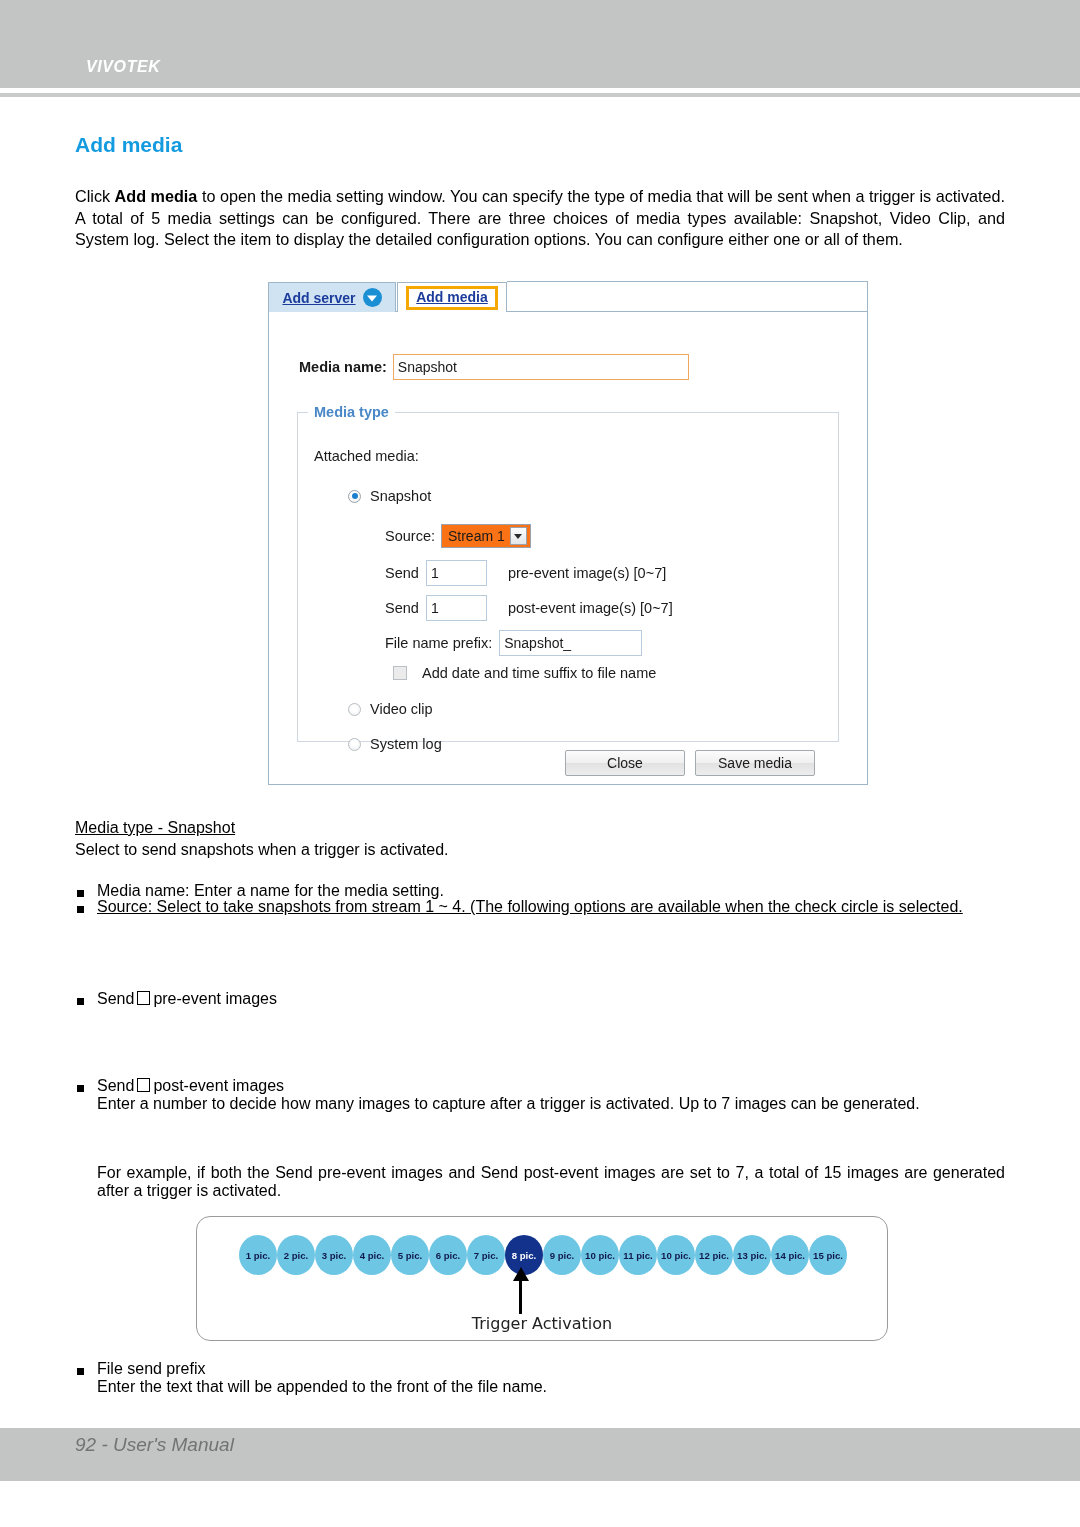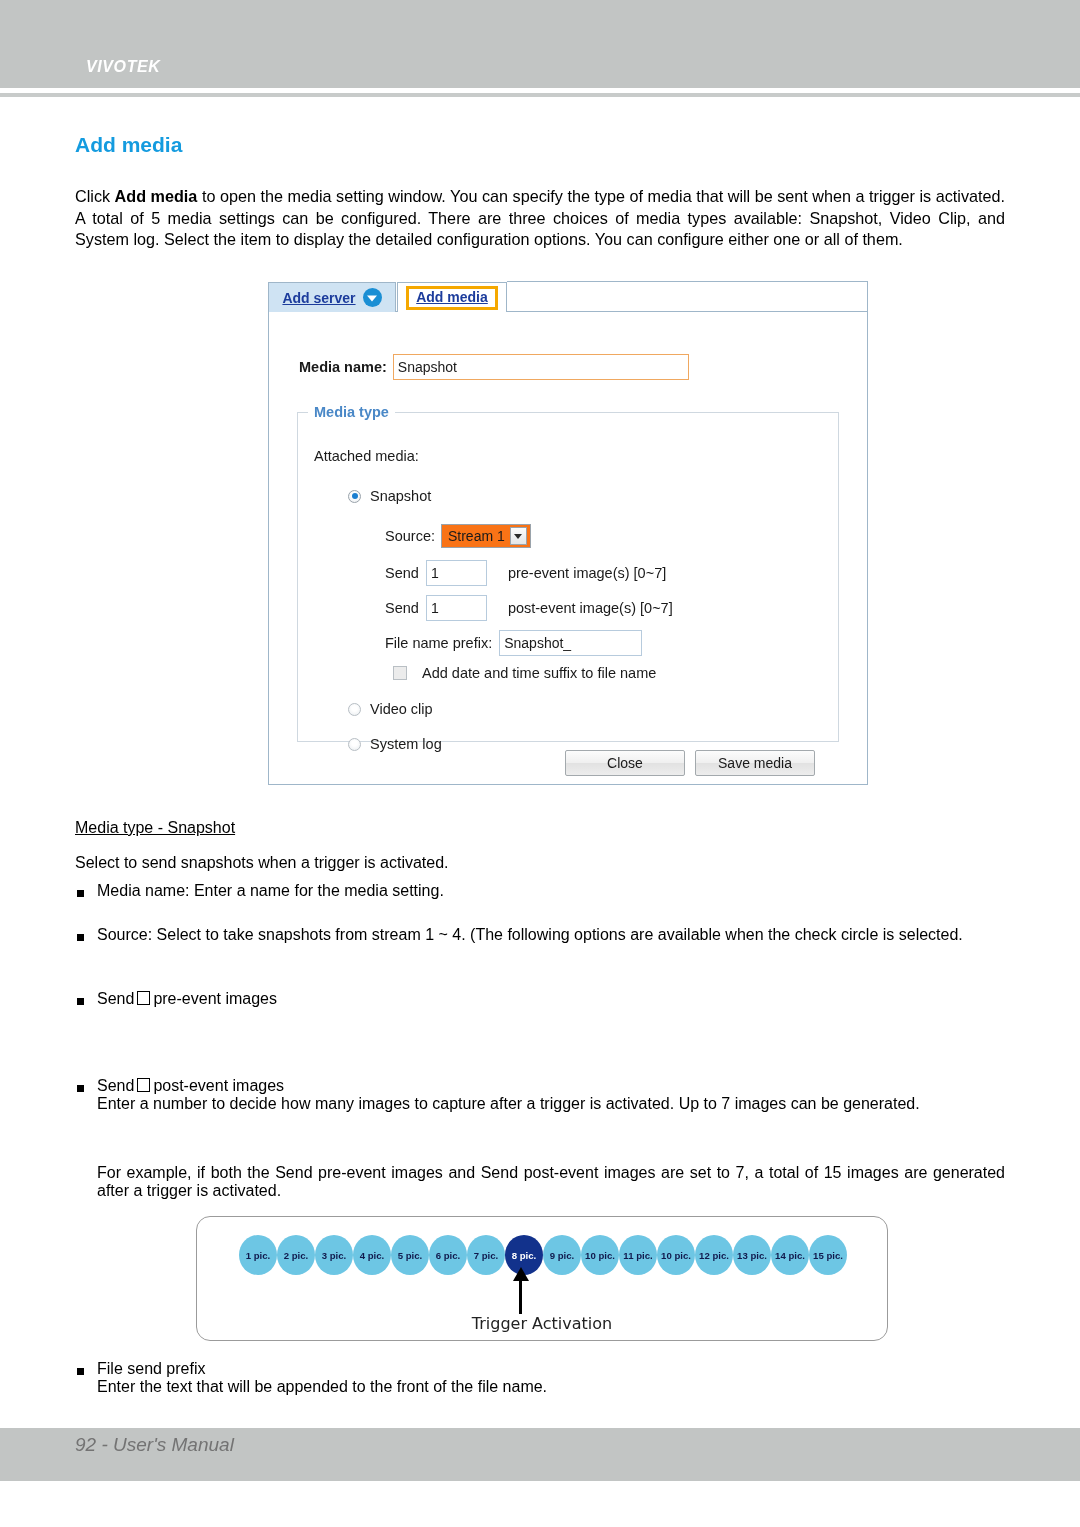--- a/index.html
+++ b/index.html
@@ -523,28 +523,28 @@
     <div class="dlg-buttons">
       <div class="btn">Close</div>
       <div class="btn">Save media</div>
     </div>
 
   </div>
 </div>
 
 <div class="blk" style="top:817px;">
   <div class="body-text sec-heading" style="position:static; left:auto;">Media type - Snapshot </div>
-  <div class="body-text" style="position:static; left:auto;margin-top:13px;">Select to send snapshots when a trigger is activated.</div>
+  <div class="body-text" style="position:static; left:auto;">Select to send snapshots when a trigger is activated.</div>
 </div>
 
 <div class="blk" style="top:882px;">
   <div class="bullet">Media name: Enter a name for the media setting.</div>
 </div>
 
-<div class="blk" style="top:926px;">
+<div class="blk" style="top:898px;text-decoration:underline;">
   <div class="bullet">Source: Select to take snapshots from stream 1 ~ 4. (The following options are available when the check circle is selected.</div>
 </div>
 
 <div class="blk" style="top:990px;">
   <div class="bullet"><span>Send</span><span class="emptybox"></span><span>pre-event images</span></div>
 </div>
 
 <div class="blk" style="top:1077px;">
   <div class="bullet"><span>Send</span><span class="emptybox"></span><span>post-event images</span></div>
   <div class="indent">Enter a number to decide how many images to capture after a trigger is activated. Up to 7 images can be generated.</div>

